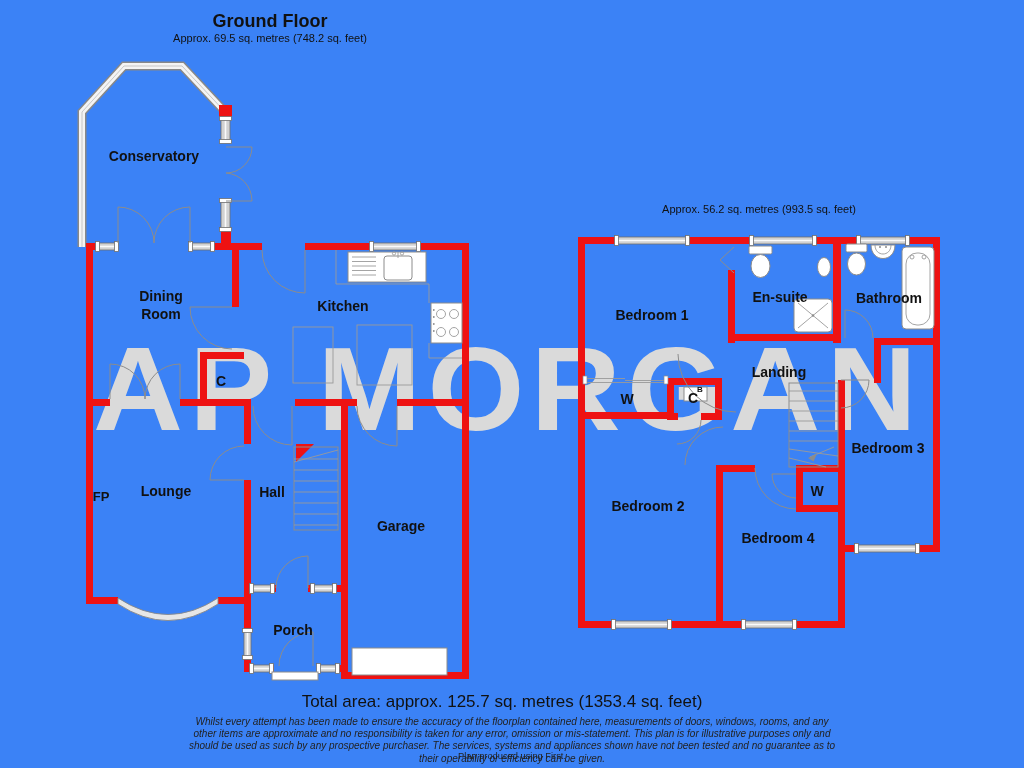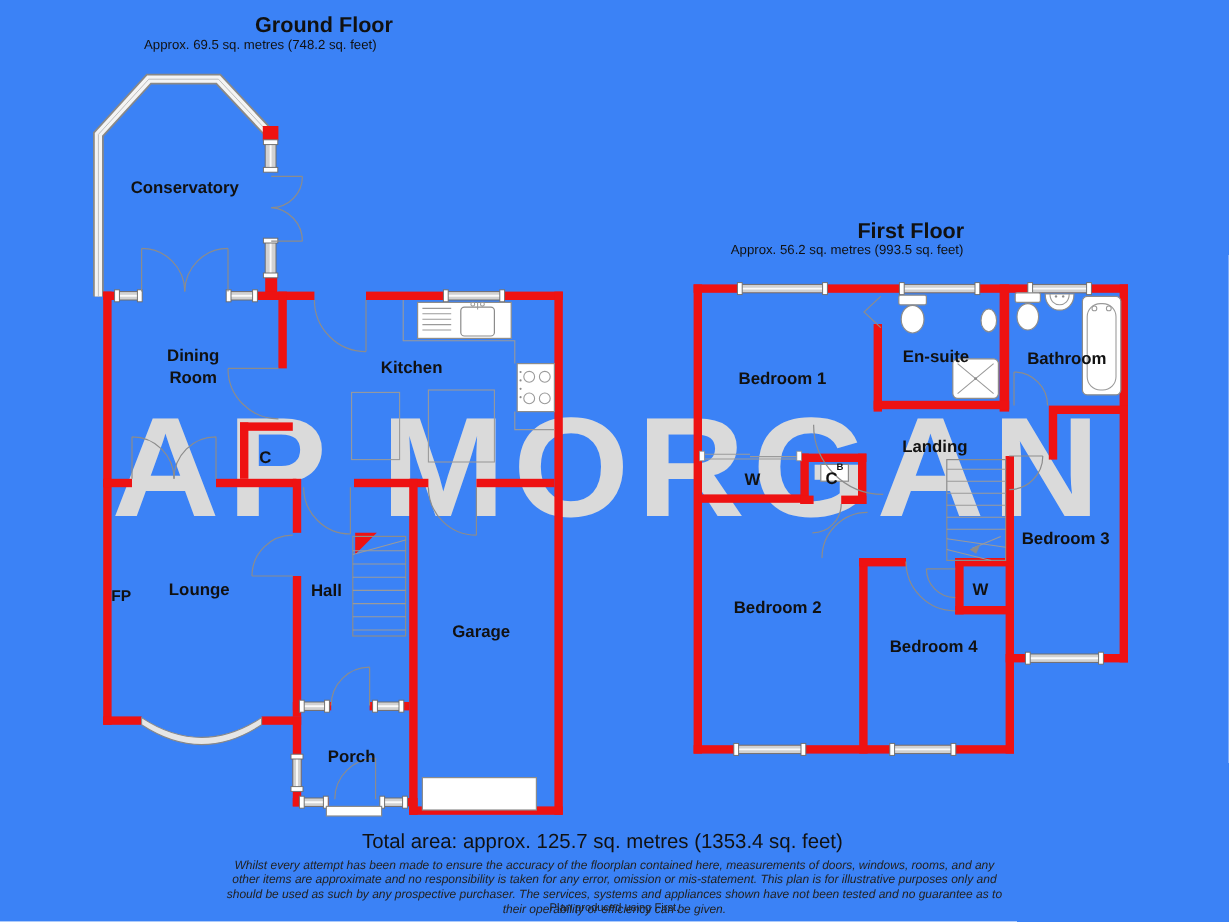--- a/index.html
+++ b/index.html
@@ -1,20 +1,20 @@
 <!DOCTYPE html>
 <html><head>
 <meta charset="utf-8">
 <style>
   html,body{margin:0;padding:0;background:#ffffff;}
   #page{position:relative;width:1024px;height:768px;background:#3b82f6;overflow:hidden;
         font-family:"Liberation Sans",sans-serif;color:#111;}
   .abs{position:absolute;}
   .floor-title{font-size:18px;font-weight:bold;text-align:center;color:#111;}
-  .floor-sub{font-size:11px;text-align:left;color:#111;}
+  .floor-sub{font-size:11px;text-align:center;color:#111;}
   .total{font-size:17px;text-align:center;color:#111;}
   .disclaimer{font-size:10px;line-height:1.22;text-align:center;color:#222;font-style:italic;}
   .credit{font-size:9.3px;text-align:center;color:#222;}
   svg text{font-family:"Liberation Sans",sans-serif;}
   .lbl{font-size:14px;font-weight:bold;fill:#111;text-anchor:middle;}
   .lbl-sm{font-size:13px;font-weight:bold;fill:#111;text-anchor:middle;}
   .lbl-xs{font-size:8px;font-weight:bold;fill:#111;text-anchor:middle;}
   .wall{fill:#ee1212;}
   .thin{stroke:#8c8c8c;stroke-width:1;fill:none;}
   .thin2{stroke:#9a9a9a;stroke-width:0.9;fill:none;}
@@ -25,21 +25,20 @@
   .jamb{fill:#ffffff;stroke:#8c8c8c;stroke-width:0.7;}
 </style>
 </head>
 <body>
 
 <div id="page">
 
   <div class="abs floor-title" style="left:120px;top:11px;width:300px;">Ground Floor</div>
   <div class="abs floor-sub" style="left:120px;top:32px;width:300px;">Approx. 69.5 sq. metres (748.2 sq. feet)</div>
 
-  <div class="abs floor-title" style="left:609px;top:182px;width:300px;">First Floor</div>
   <div class="abs floor-sub" style="left:609px;top:203px;width:300px;">Approx. 56.2 sq. metres (993.5 sq. feet)</div>
 
   <svg class="abs" style="left:0;top:0;" width="1024" height="768" viewBox="0 0 1024 768">
 
     <text x="508" y="430" font-size="118" font-weight="bold" fill="#dadada" letter-spacing="6" text-anchor="middle" textLength="830" lengthAdjust="spacingAndGlyphs">AP MORGAN</text>
 
     <g>
 
       <g>
         <path d="M82,247 L82,112 L124,66 L182,66 L227,114" fill="none" stroke="#888888" stroke-width="9"></path>

